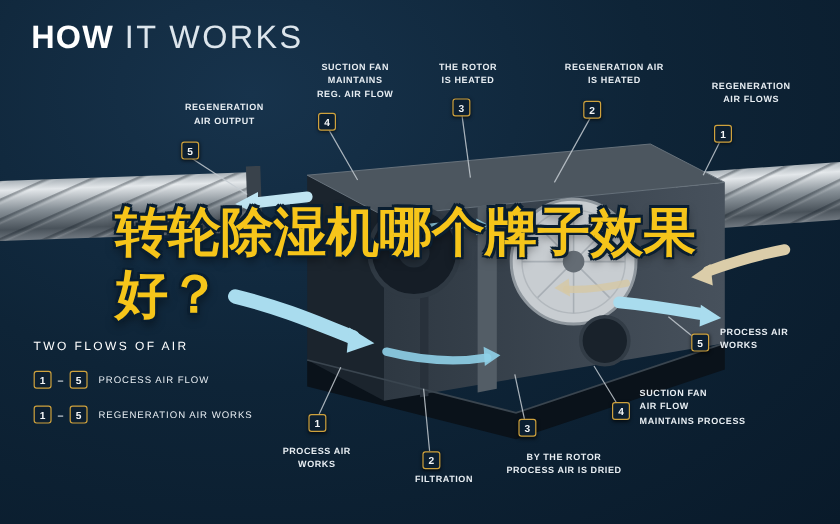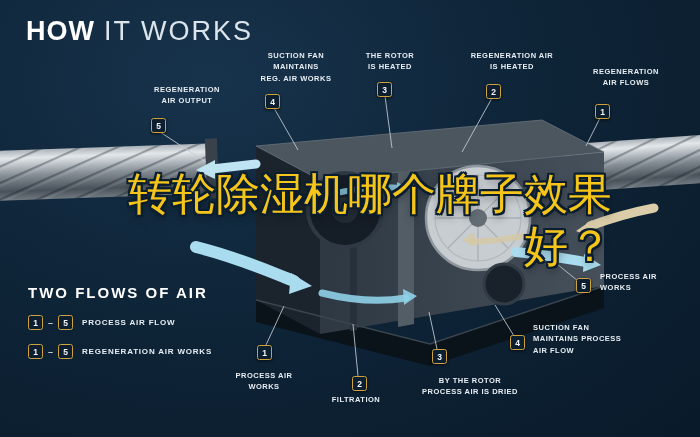--- a/index.html
+++ b/index.html
@@ -9,31 +9,31 @@
   #scene{position:absolute;left:0;top:0;z-index:1;}
   .title{position:absolute;left:26px;top:16px;z-index:20;color:#ffffff;font-size:27px;letter-spacing:1px;white-space:nowrap;}
   .title .b{font-weight:800;}
   .title .l{font-weight:300;color:#dce5ec;margin-left:9px;letter-spacing:2px;}
   .callout{position:absolute;z-index:25;color:#e7edf2;font-size:7.5px;font-weight:bold;
     line-height:1.5;letter-spacing:.5px;text-align:center;}
   .callout.align-left{text-align:left;}
   .badge{position:absolute;z-index:26;width:13px;height:13px;border:1px solid #cfa23d;border-radius:2.5px;
     background:#0c1f31;color:#f3f5f7;font-size:8.5px;font-weight:bold;display:flex;align-items:center;
     justify-content:center;box-shadow:0 1px 3px rgba(0,0,0,.6);}
-  .overlay{position:absolute;left:96px;top:168px;width:516px;z-index:40;text-align:right;
-    font-size:44px;font-weight:normal;line-height:1.18;color:#f6c51a;
+  .overlay{position:absolute;left:96px;top:168px;width:516px;z-index:40;text-align:left;
+    font-size:44px;font-weight:bold;line-height:1.18;color:#f6c51a;
     font-family:"DejaVu Sans", sans-serif;
     text-shadow:-2px -2px 0 #0a1e30,2px -2px 0 #0a1e30,-2px 2px 0 #0a1e30,2px 2px 0 #0a1e30,
       -2px 0 0 #0a1e30,2px 0 0 #0a1e30,0 -2px 0 #0a1e30,0 2px 0 #0a1e30,0 4px 8px rgba(0,0,0,.55);}
   .legend{position:absolute;left:28px;top:284px;z-index:25;}
-  .legend-heading{color:#ffffff;font-size:15px;font-weight:bold;letter-spacing:2px;}
+  .legend-heading{color:#ffffff;font-size:10px;font-weight:normal;letter-spacing:2px;}
   .legend-row{display:flex;align-items:center;margin-top:14px;}
   .legend-row .badge{position:static;box-shadow:none;}
   .legend-sep{color:#cfd6dc;font-size:9px;margin:0 5px;font-weight:bold;}
-  .legend-label{color:#e7edf2;font-size:8px;font-weight:bold;letter-spacing:.8px;margin-left:9px;}
+  .legend-label{color:#e7edf2;font-size:8px;font-weight:normal;letter-spacing:.8px;margin-left:9px;}
 </style>
 </head>
 <body>
 
 <div id="stage">
 
   <svg id="scene" width="700" height="437" viewBox="0 0 700 437">
     <defs>
       <linearGradient id="ductGrad" x1="0" y1="0" x2="0" y2="1">
         <stop offset="0" stop-color="#aab2b8"></stop>
@@ -135,21 +135,21 @@
 
   <div class="callout" style="left:134px;top:84px;width:106px;">
     <div>REGENERATION</div>
     <div>AIR OUTPUT</div>
   </div>
   <div class="badge" style="left:151px;top:118px;">5</div>
 
   <div class="callout" style="left:248px;top:50px;width:96px;">
     <div>SUCTION FAN</div>
     <div>MAINTAINS</div>
-    <div>REG. AIR WORKS</div>
+    <div>REG. AIR FLOW</div>
   </div>
   <div class="badge" style="left:265px;top:94px;">4</div>
 
   <div class="callout" style="left:354px;top:50px;width:72px;">
     <div>THE ROTOR</div>
     <div>IS HEATED</div>
   </div>
   <div class="badge" style="left:377px;top:82px;">3</div>
 
   <div class="callout" style="left:462px;top:50px;width:100px;">
@@ -164,35 +164,35 @@
   </div>
   <div class="badge" style="left:595px;top:104px;">1</div>
 
   <div class="badge" style="left:257px;top:345px;">1</div>
   <div class="callout" style="left:228px;top:370px;width:72px;">
     <div>PROCESS AIR</div>
     <div>WORKS</div>
   </div>
 
   <div class="badge" style="left:352px;top:376px;">2</div>
-  <div class="callout" style="left:308px;top:394px;width:96px;">
+  <div class="callout" style="left:322px;top:394px;width:96px;">
     <div>FILTRATION</div>
   </div>
 
   <div class="badge" style="left:432px;top:349px;">3</div>
   <div class="callout" style="left:408px;top:375px;width:124px;">
     <div>BY THE ROTOR</div>
     <div>PROCESS AIR IS DRIED</div>
   </div>
 
   <div class="badge" style="left:510px;top:335px;">4</div>
   <div class="callout align-left" style="left:533px;top:322px;width:110px;">
     <div>SUCTION FAN</div>
+    <div>AIR FLOW</div>
     <div>MAINTAINS PROCESS</div>
-    <div>AIR FLOW</div>
   </div>
 
   <div class="badge" style="left:576px;top:278px;">5</div>
   <div class="callout align-left" style="left:600px;top:271px;width:80px;">
     <div>PROCESS AIR</div>
     <div>WORKS</div>
   </div>
 
   <div class="legend">
     <div class="legend-heading">TWO FLOWS OF AIR</div>

